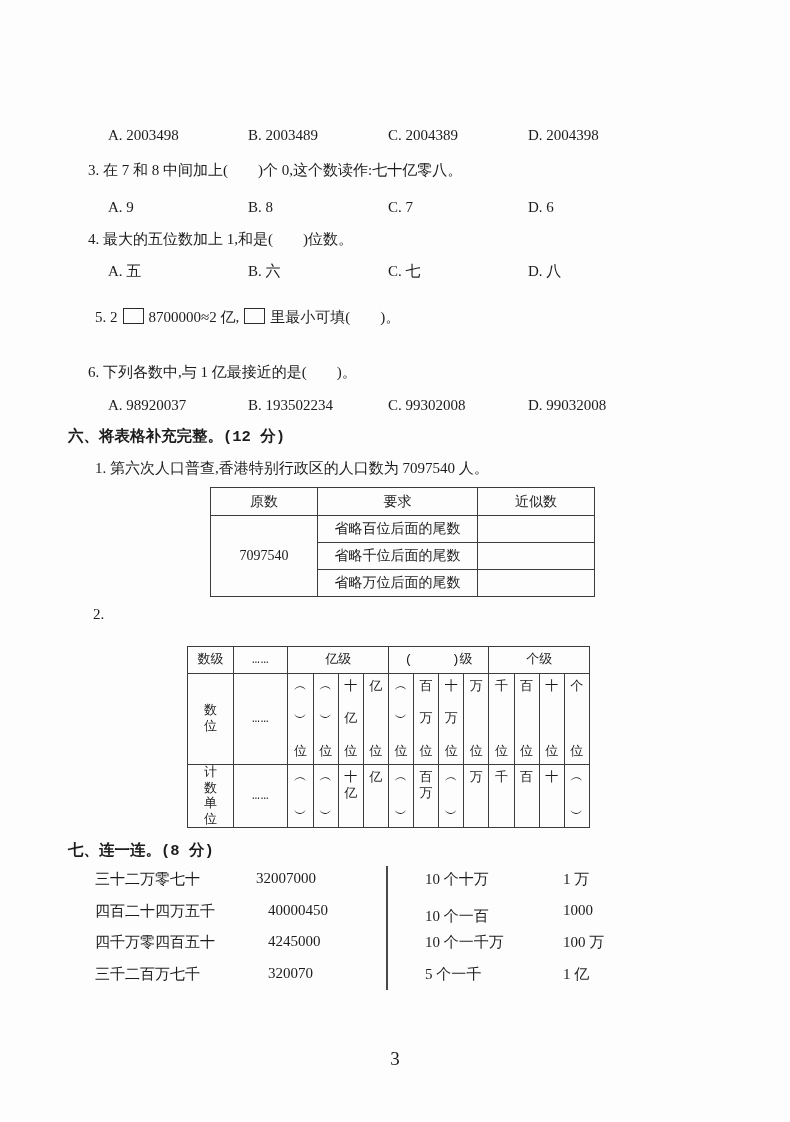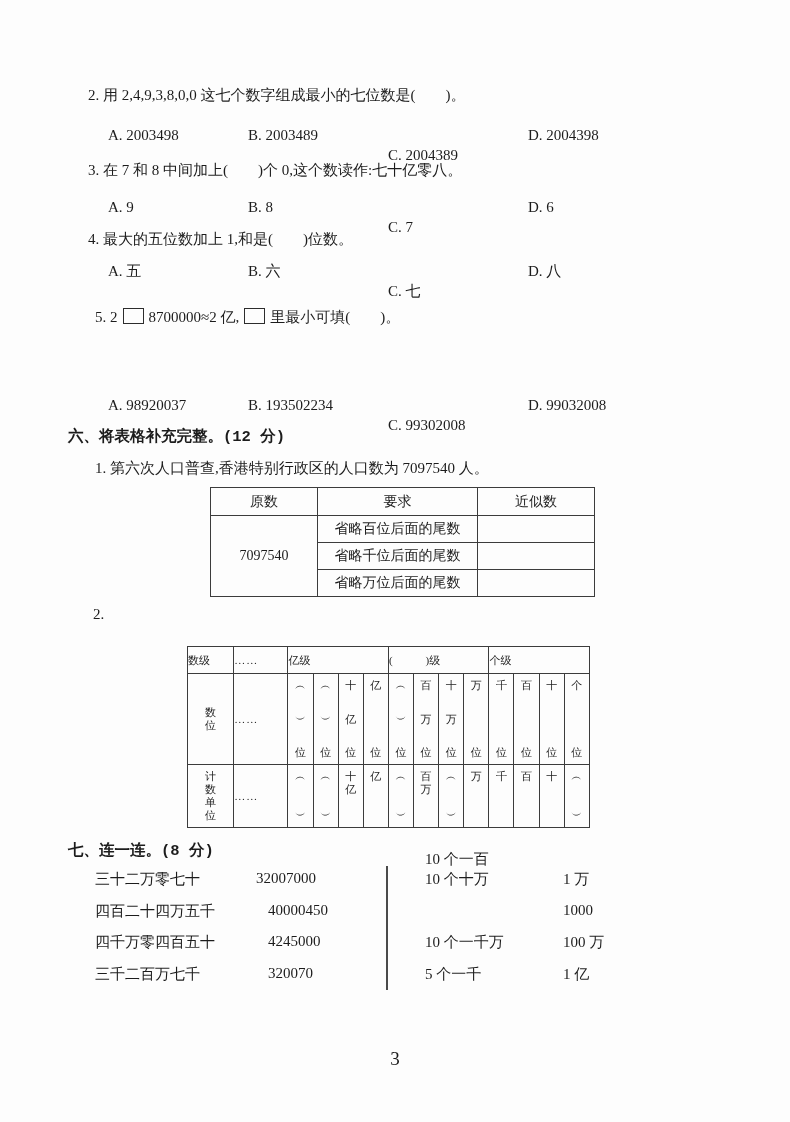--- a/index.html
+++ b/index.html
@@ -4,42 +4,42 @@
 <style>
   html,body { margin:0; padding:0; background:#e8e8e8; }
   .page {
     position:relative; width:790px; height:1122px; margin:0 auto;
     background:#fdfdfd; color:#1c1c1c; overflow:hidden;
     font-family:"Liberation Serif","DejaVu Serif",serif;
   }
   .q { position:absolute; left:88px; font-size:15px; white-space:pre; }
   .opts { position:absolute; left:108px; width:620px; height:20px; font-size:15px; }
   .opts span { position:absolute; top:0; white-space:pre; }
-  .opts .o0 { left:0;text-align:center; } .opts .o1 { left:140px;text-align:center; } .opts .o2 { left:280px;margin-top:20px; } .opts .o3 { left:420px; }
+  .opts .o0 { left:0;text-align:center; } .opts .o1 { left:140px;text-align:center; } .opts .o2 { left:280px; } .opts .o3 { left:420px; }
   .blank-box {
     display:inline-block; width:19px; height:14px; border:1.3px solid #2c2c2c;
     vertical-align:-2px; margin:0 5px; background:#fdfdfd;
   }
   .sec-heading {
     position:absolute; left:68px; font-size:15.5px; font-weight:bold;
     font-family:Liberation Mono, monospace; white-space:pre;
   }
   .item-line { position:absolute; left:95px; font-size:15px; white-space:pre; }
 
   table { position:absolute; border-collapse:collapse; table-layout:fixed; }
   .t1 th, .t1 td {
     border:1px solid #3c3c3c; padding:0; text-align:center;
     font-size:14px; font-weight:normal; vertical-align:middle;
   }
   .t1 th { height:27px; }
   .t1 td { height:26px; }
 
   .t2 td {
-    border:1px solid #3c3c3c; padding:0; text-align:left;
-    font-size:11px; vertical-align:middle; line-height:1.15;
+    border:1px solid #3c3c3c; padding:0; text-align:center;
+    font-size:13px; vertical-align:middle; line-height:1.15;font-family:Liberation Mono, monospace;
   }
   .t2 .r1 td { height:26px; }
   .t2 .r2 td { height:90px; }
   .t2 .r3 td { height:62px; }
   .vcell {
     display:flex; flex-direction:column; align-items:center; justify-content:flex-start;
     height:84px; padding:2px 0; box-sizing:border-box; line-height:1.18;
   }
   .r3 .vcell { height:56px; }
   .vstack {
@@ -50,21 +50,20 @@
 
   .mspan { position:absolute; font-size:15px; white-space:pre; }
   .vline { position:absolute; left:386px; top:866px; width:1.5px; height:124px; background:#4a4a4a; }
   .pagenum { position:absolute; left:0; top:1048px; width:790px; text-align:center; font-size:19px; }
 </style>
 </head>
 <body>
 
 <div class="page">
 
-  <div class="q" style="top:86px">2. 用 2,4,9,3,8,0,0 这七个数字组成最小的七位数是(　　)。</div>
   <div class="opts" style="top:127px">
     <span class="o0">A. 2003498</span>
     <span class="o1">B. 2003489</span>
     <span class="o2">C. 2004389</span>
     <span class="o3">D. 2004398</span>
   </div>
 
   <div class="q" style="top:161px">3. 在 7 和 8 中间加上(　　)个 0,这个数读作:七十亿零八。</div>
   <div class="opts" style="top:199px">
     <span class="o0">A. 9</span>
@@ -78,20 +77,21 @@
     <span class="o0">A. 五</span>
     <span class="o1">B. 六</span>
     <span class="o2">C. 七</span>
     <span class="o3">D. 八</span>
   </div>
 
   <div class="q" style="top:291px; left:80px">
     <span>5. 2</span><span class="blank-box"></span><span>8700000≈2 亿,</span><span class="blank-box"></span><span>里最小可填(　　)。</span>
   </div>
 
+  <div class="q" style="top:363px">6. 下列各数中,与 1 亿最接近的是(　　)。</div>
   <div class="opts" style="top:397px">
     <span class="o0">A. 98920037</span>
     <span class="o1">B. 193502234</span>
     <span class="o2">C. 99302008</span>
     <span class="o3">D. 99032008</span>
   </div>
 
   <div class="sec-heading" style="top:426px">六、将表格补充完整。(12 分)</div>
   <div class="item-line" style="top:459px">1. 第六次人口普查,香港特别行政区的人口数为 7097540 人。</div>
 
@@ -321,21 +321,21 @@
   <div class="sec-heading" style="top:840px">七、连一连。(8 分)</div>
 
   <div>
     <span class="mspan" style="left:95px;  top:870px">三十二万零七十</span>
     <span class="mspan" style="left:256px; top:870px">32007000</span>
     <span class="mspan" style="left:425px; top:870px">10 个十万</span>
     <span class="mspan" style="left:563px; top:870px">1 万</span>
 
     <span class="mspan" style="left:95px;  top:902px">四百二十四万五千</span>
     <span class="mspan" style="left:268px; top:902px">40000450</span>
-    <span class="mspan" style="left:425px; top:850px">10 个一百</span>
+    <span class="mspan" style="left:425px; top:907px">10 个一百</span>
     <span class="mspan" style="left:563px; top:902px">1000</span>
 
     <span class="mspan" style="left:95px;  top:933px">四千万零四百五十</span>
     <span class="mspan" style="left:268px; top:933px">4245000</span>
     <span class="mspan" style="left:425px; top:933px">10 个一千万</span>
     <span class="mspan" style="left:563px; top:933px">100 万</span>
 
     <span class="mspan" style="left:95px;  top:965px">三千二百万七千</span>
     <span class="mspan" style="left:268px; top:965px">320070</span>
     <span class="mspan" style="left:425px; top:965px">5 个一千</span>

